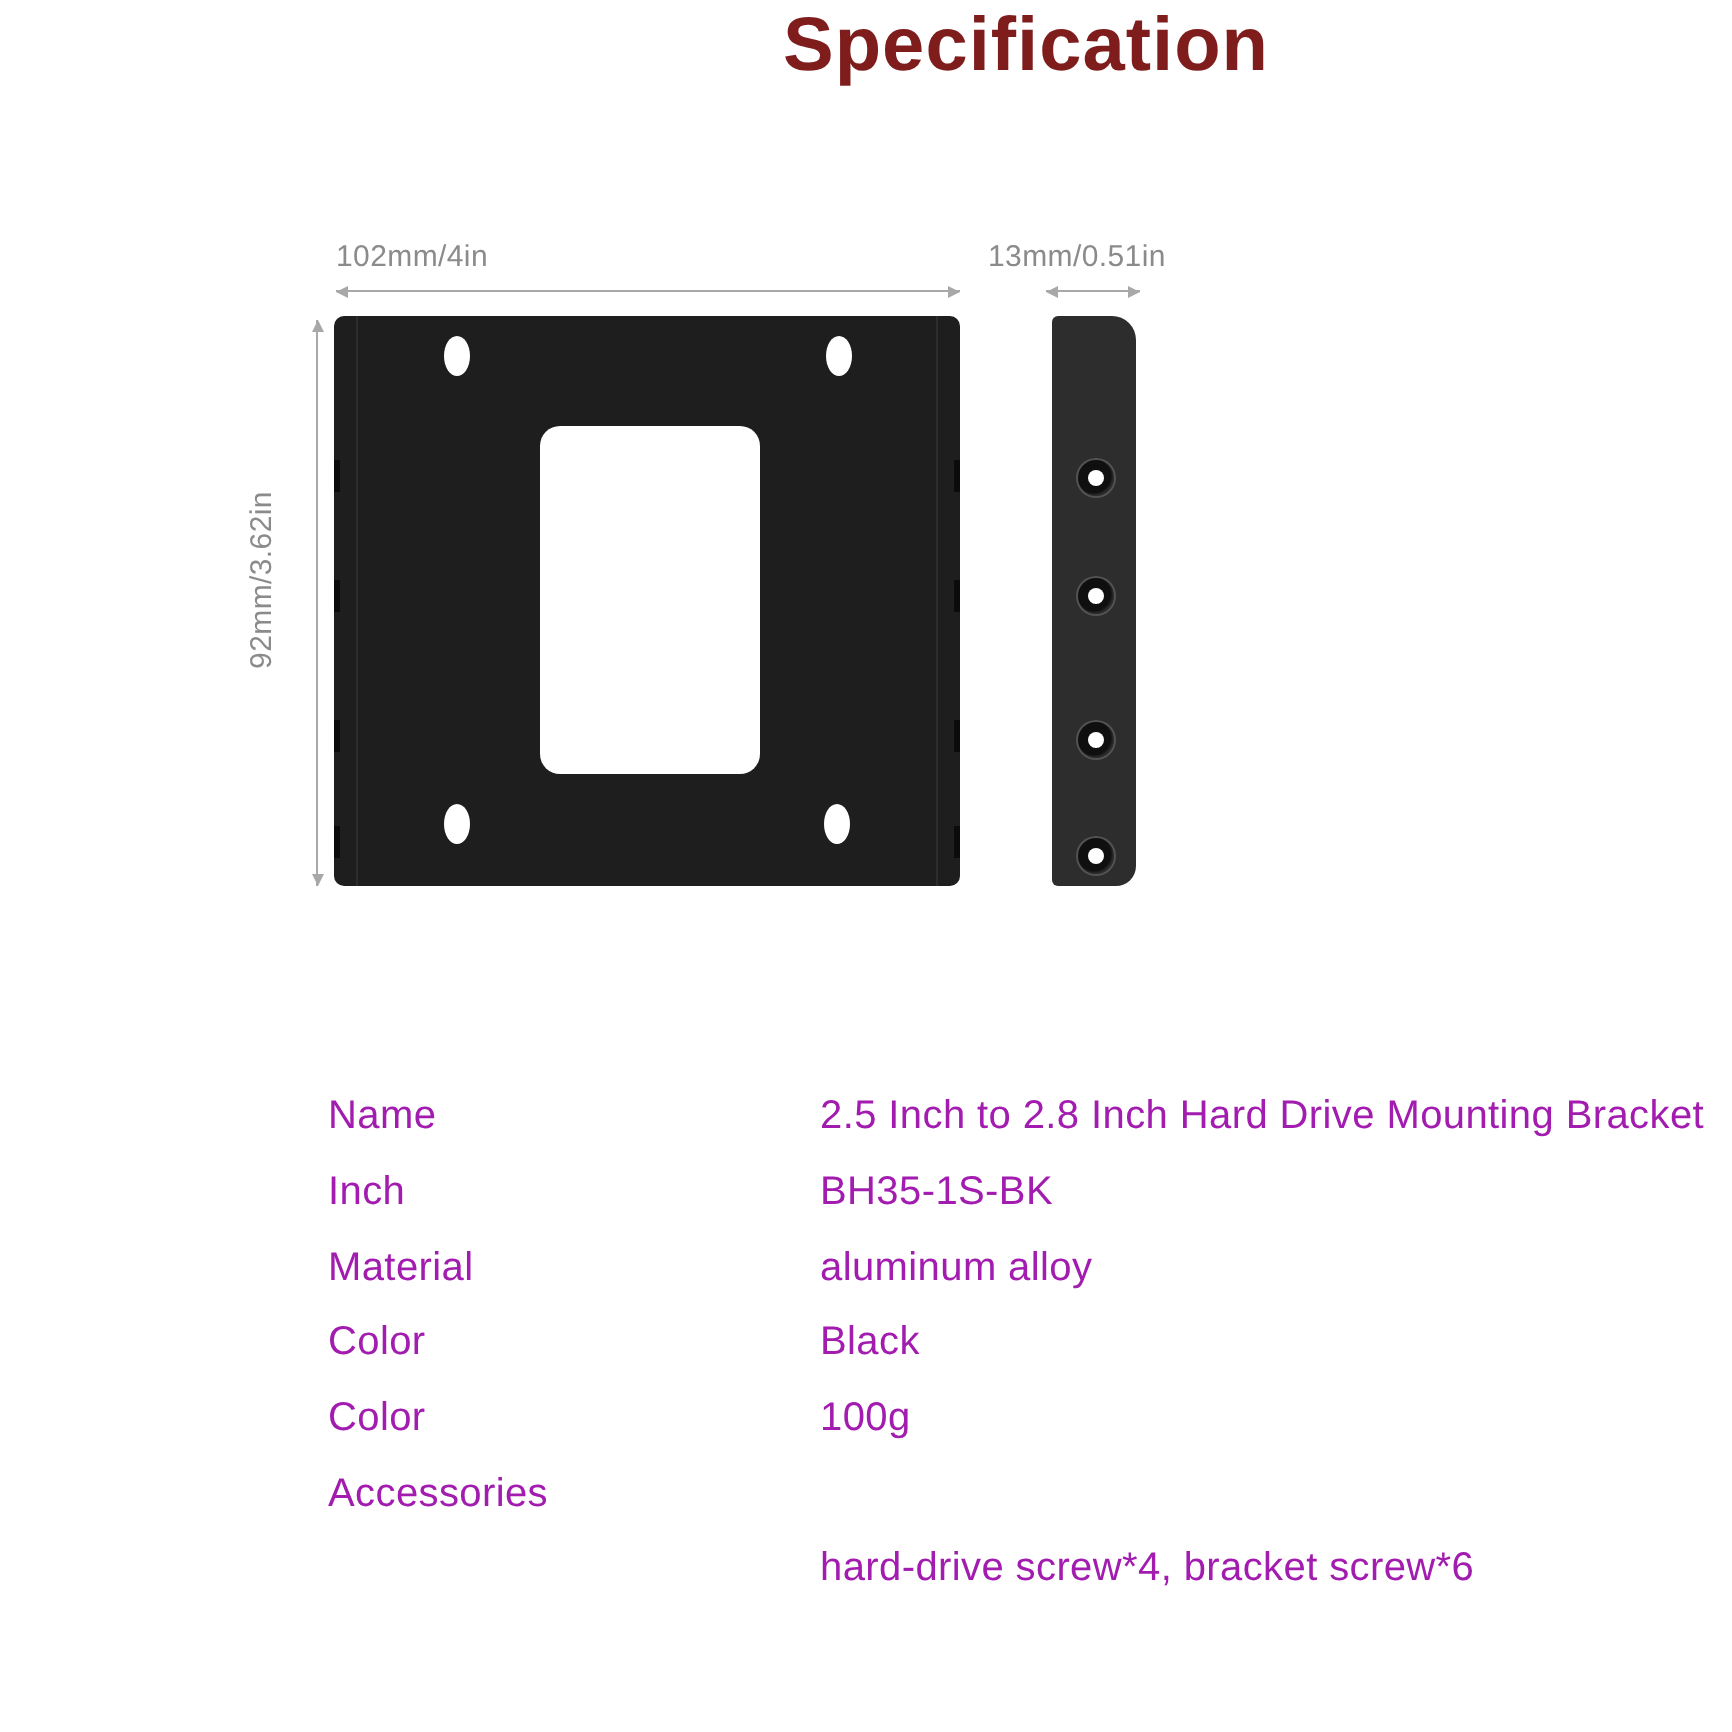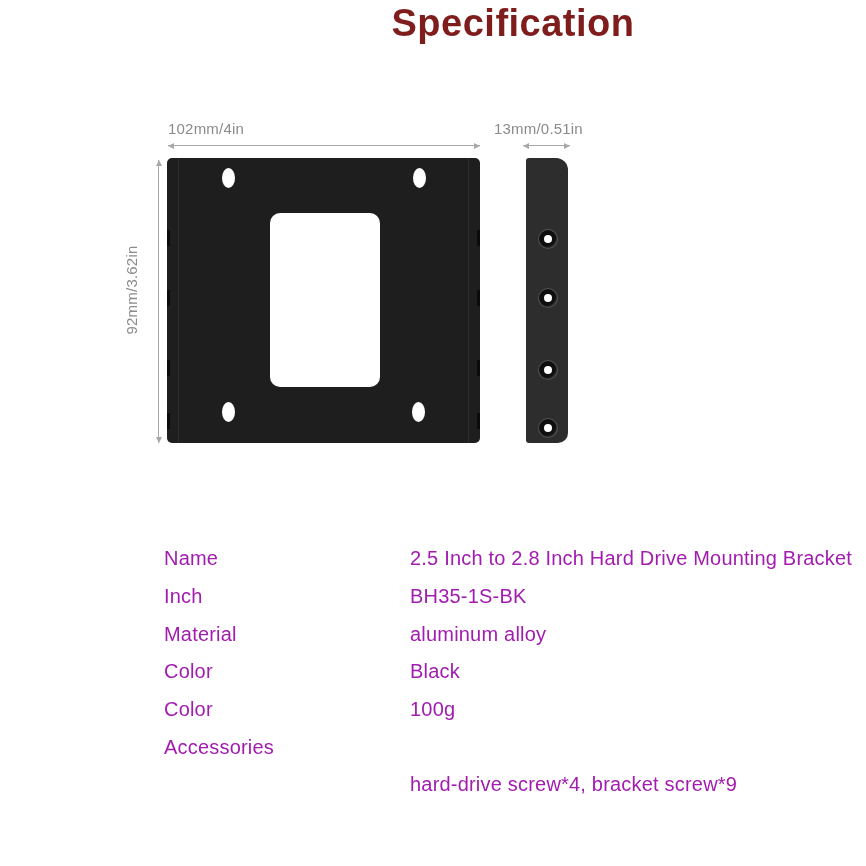--- a/index.html
+++ b/index.html
@@ -189,17 +189,17 @@
     </div>
     <div class="spec-row">
       <span class="spec-label">Color</span>
       <span class="spec-value">100g</span>
     </div>
     <div class="spec-row">
       <span class="spec-label">Accessories</span>
     </div>
     <div class="spec-row">
       <span class="spec-label"></span>
-      <span class="spec-value">hard-drive screw*4, bracket screw*9</span>
+      <span class="spec-value">hard-drive screw*4, bracket screw*6</span>
     </div>
   </div>
 
 </div>
 
 </body></html>

